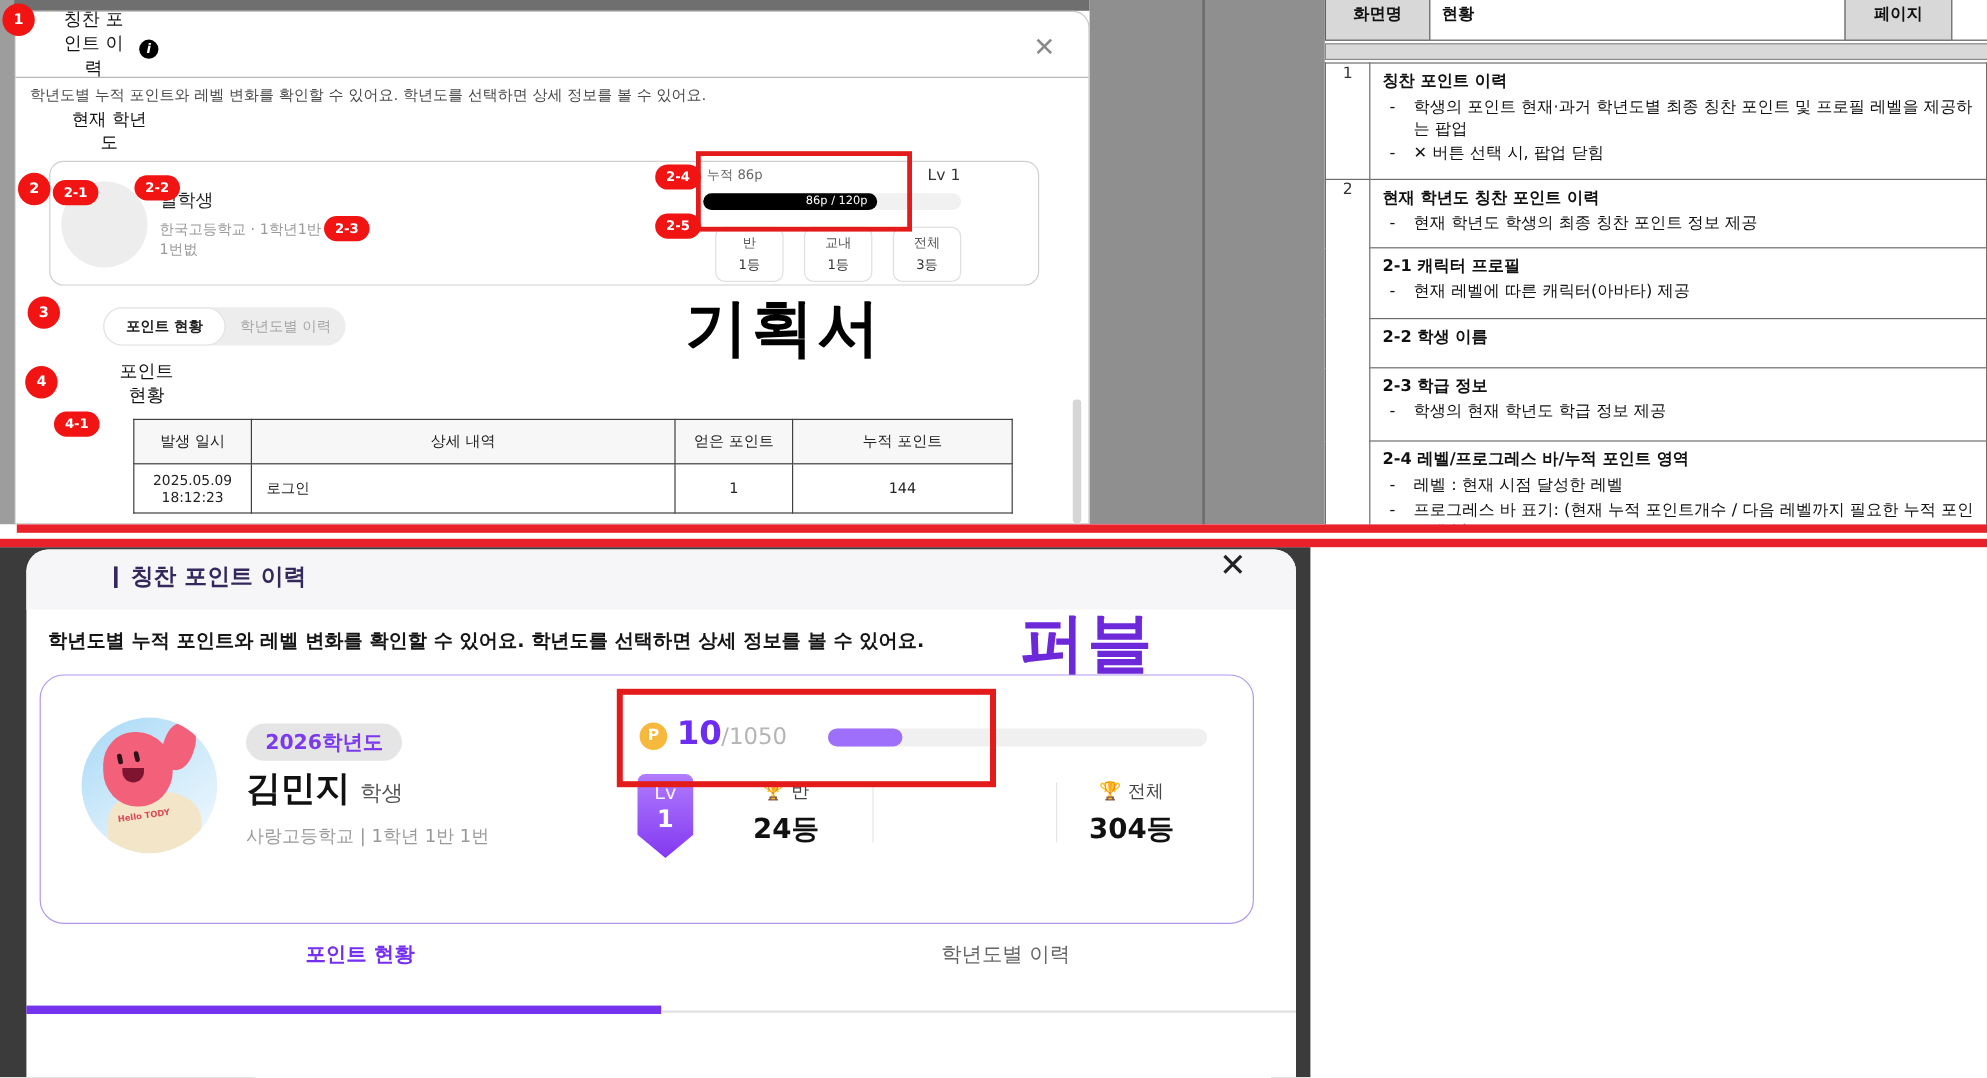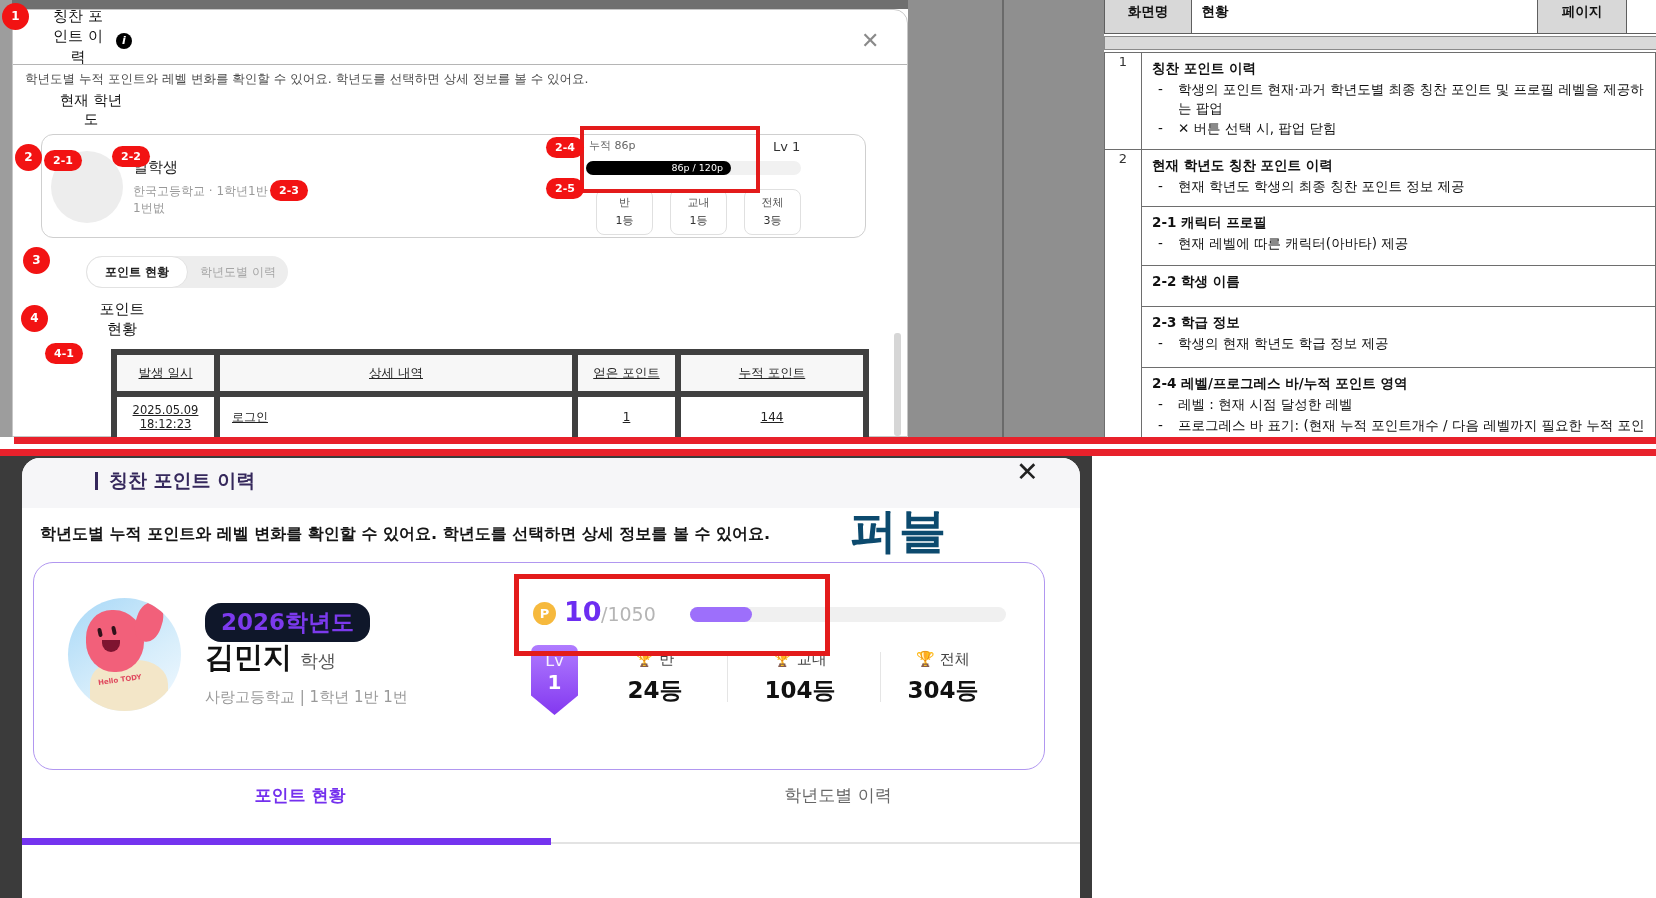--- a/index.html
+++ b/index.html
@@ -40,21 +40,21 @@
   .wf-rankbox .v{font-size:11px;color:#333;margin-top:3px;}
 
   .wf-tabs{left:73px;top:246px;width:202px;height:32px;background:#ededed;border-radius:16px;}
   .wf-tab-active{left:73px;top:246px;width:102px;height:32px;background:#fff;border:1px solid #e2e2e2;border-radius:16px;
                  box-sizing:border-box;text-align:center;line-height:30px;font-size:12px;font-weight:bold;color:#222;cursor:pointer;}
   .wf-tab-inactive{left:175px;top:246px;width:100px;height:32px;text-align:center;line-height:32px;font-size:12px;color:#a5a5a5;cursor:pointer;}
   .plan-label{left:571px;top:239px;font-size:52px;font-weight:900;color:#000;letter-spacing:3px;}
   .wf-sec-title{left:83px;top:289px;width:52px;text-align:center;font-size:15px;color:#111;line-height:1.35;}
 
   table.wf-table{position:absolute;left:98px;top:339px;border-collapse:collapse;background:#fff;}
-  table.wf-table th,table.wf-table td{border:6px solid #404040;font-weight:normal;text-decoration:underline;}
+  table.wf-table th,table.wf-table td{border:1px solid #404040;font-weight:normal;}
   table.wf-table th{background:#f7f7f7;font-size:12.5px;color:#222;height:34px;}
   table.wf-table td{font-size:12px;color:#222;height:38px;text-align:center;}
   table.wf-table td.dl{text-align:left;padding-left:12px;}
   .wf-scrollbar{left:881px;top:323px;width:7px;height:103px;background:#d6d6d6;border-radius:3px;cursor:pointer;}
 
   
   .spec-hcell{height:44px;box-sizing:border-box;border:1.5px solid #5f5f5f;font-size:13.5px;font-weight:600;color:#111;
               display:flex;align-items:center;background:#fff;}
   #spec-band{left:1104px;top:36px;width:560px;height:14px;background:#d9d9d9;border:1px solid #8a8a8a;box-sizing:border-box;}
   table.spec-table{position:absolute;left:1104px;top:52px;width:552px;border-collapse:collapse;background:#fff;table-layout:fixed;}
@@ -77,33 +77,33 @@
   #redline2{left:0;top:449px;width:1656px;height:7px;background:#e8212b;z-index:40;}
 
   
   #bottom-dark{left:0;top:456px;width:1092px;height:442px;background:#3b3b3b;}
   #pub-modal{left:22px;top:458px;width:1058px;height:440px;background:#fff;border-radius:18px 18px 0 0;}
   #pub-header{left:22px;top:458px;width:1058px;height:50px;background:#f6f6f8;border-radius:18px 18px 0 0;}
   .pub-title{left:95px;top:468px;font-size:19px;font-weight:bold;color:#35285c;display:flex;align-items:center;}
   .pub-title .bar{display:inline-block;width:3px;height:18px;background:#35285c;margin-right:11px;}
   .pub-close{left:1016px;top:456px;font-size:27px;color:#222;cursor:pointer;}
   .pub-desc{left:40px;top:524px;font-size:16px;font-weight:bold;color:#151515;}
-  .publish-label{left:850px;top:500px;font-size:47px;font-weight:900;color:#0c4a6e;letter-spacing:2px;}
+  .publish-label{left:850px;top:500px;font-size:54px;font-weight:900;color:#6d28d9;letter-spacing:2px;}
 
   .pub-card{left:33px;top:562px;width:1012px;height:208px;border:1.6px solid #b197f0;border-radius:20px;box-sizing:border-box;background:#fff;}
   .pub-avatar{left:68px;top:598px;width:113px;height:113px;border-radius:50%;overflow:hidden;
               background:linear-gradient(145deg,#a8d8f7 0%,#d8eefb 60%,#f2f9ff 100%);}
   .tody-body{position:absolute;left:22px;top:62px;width:78px;height:60px;background:#f3e6c8;border-radius:40% 40% 10% 10%;}
   .tody-head{position:absolute;left:18px;top:12px;width:58px;height:62px;background:#f2607a;border-radius:46% 54% 50% 50%;}
   .tody-arm{position:absolute;left:68px;top:4px;width:26px;height:40px;background:#f2607a;border-radius:45%;transform:rotate(18deg);}
   .tody-eye{position:absolute;width:4px;height:9px;background:#30121a;border-radius:2px;}
   .tody-mouth{position:absolute;left:34px;top:42px;width:18px;height:12px;background:#7e1430;border-radius:0 0 10px 10px;}
   .tody-text{position:absolute;left:30px;top:78px;font-size:7px;font-weight:bold;color:#e0485e;transform:rotate(-8deg);}
-  .pub-badge{left:205px;top:603px;padding:4px 16px;background:#0f172a;border-radius:16px;
-             font-size:23px;font-weight:600;color:#7c3aed;}
+  .pub-badge{left:205px;top:603px;padding:4px 16px;background:#e5e5e5;border-radius:16px;
+             font-size:17px;font-weight:600;color:#7c3aed;}
   .pub-name{left:205px;top:638px;font-size:29px;font-weight:800;color:#111;}
   .pub-name .sfx{font-size:18px;font-weight:normal;color:#555;margin-left:8px;}
   .pub-school{left:205px;top:688px;font-size:15px;color:#999;}
   .pub-coin{left:533px;top:602px;width:23px;height:23px;border-radius:50%;background:#f6b93d;color:#fff;
             font-size:13px;font-weight:bold;text-align:center;line-height:23px;}
   .pub-points{left:564px;top:596px;font-size:27px;font-weight:bold;color:#6d2df1;}
   .pub-points-total{left:601px;top:603px;font-size:19px;color:#b5b5b5;}
   .pub-track{left:690px;top:607px;width:316px;height:15px;background:#f0f0f0;border-radius:8px;}
   .pub-fill{left:690px;top:607px;width:62px;height:15px;background:#9d6ffb;border-radius:8px;}
   .pub-lv{left:531px;top:645px;width:47px;height:70px;background:linear-gradient(180deg,#b07cff,#8338f0);
@@ -182,20 +182,21 @@
             <td style="font-size:11.5px;">2025.05.09 18:12:23</td>
             <td class="dl">로그인</td>
             <td>1</td>
             <td>144</td>
           </tr>
         </tbody>
       </table>
       <div class="abs wf-scrollbar"></div>
     </div>
 
+    <div class="abs plan-label">기획서</div>
 
     <div class="abs" style="left:1104px;top:-10px;display:flex;">
       <div class="spec-hcell" style="width:88px;justify-content:center;background:#d8d8d8;">화면명</div>
       <div class="spec-hcell" style="width:348px;padding-left:10px;margin-left:-1.5px;">현황</div>
       <div class="spec-hcell" style="width:90px;justify-content:center;background:#d8d8d8;margin-left:-1.5px;">페이지</div>
       <div class="spec-hcell" style="width:130px;margin-left:-1.5px;"></div>
     </div>
     <div id="spec-band" class="abs"></div>
     <table class="spec-table">
       <tbody id="spec-tbody">
@@ -314,24 +315,20 @@
   <div class="abs pub-lv">
     <div class="ll">Lv</div>
     <div class="lv">1</div>
   </div>
 
   <div class="pub-rank" style="left:600px;top:650px;">
     <div class="top"><span class="ico">🏆</span><span>반</span></div>
     <div class="val">24등</div>
   </div>
   <div class="pub-divider" style="left:727px;"></div>
-  <div class="pub-rank" style="left:745px;top:650px;">
-    <div class="top"><span class="ico">🏆</span><span>교내</span></div>
-    <div class="val">104등</div>
-  </div>
   <div class="pub-divider" style="left:880px;"></div>
   <div class="pub-rank" style="left:888px;top:650px;">
     <div class="top"><span class="ico">🏆</span><span>전체</span></div>
     <div class="val">304등</div>
   </div>
 
   <div class="abs pub-tab1">포인트 현황</div>
   <div class="abs pub-tab2">학년도별 이력</div>
   <div class="abs pub-underline"></div>
   <div class="abs pub-grayline"></div>

